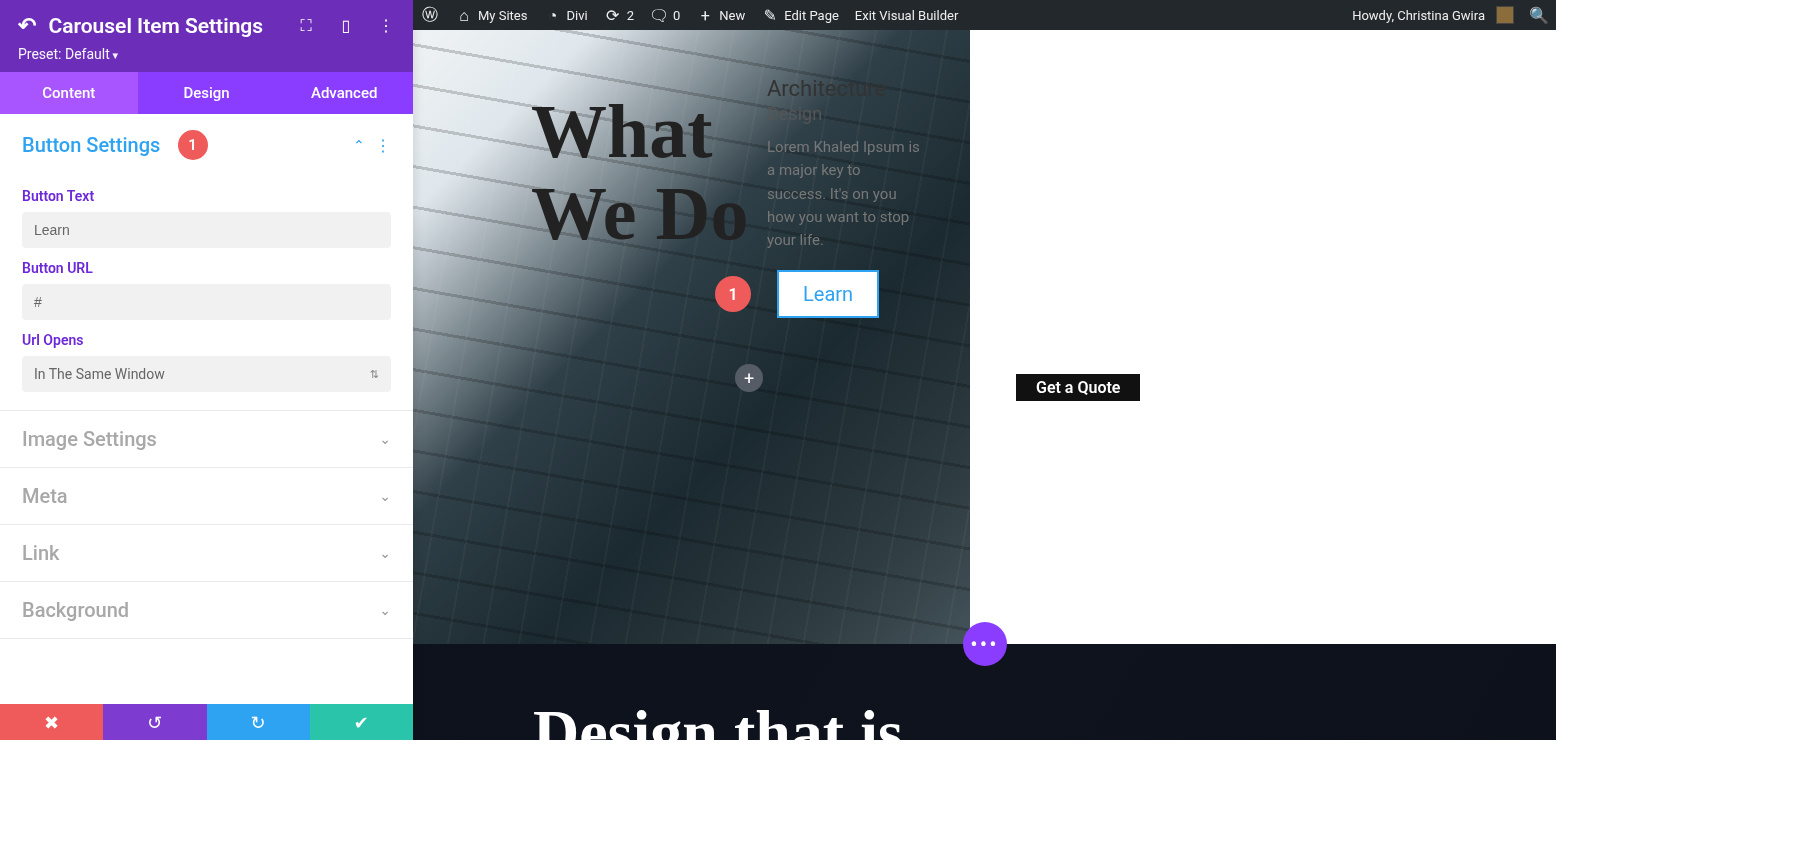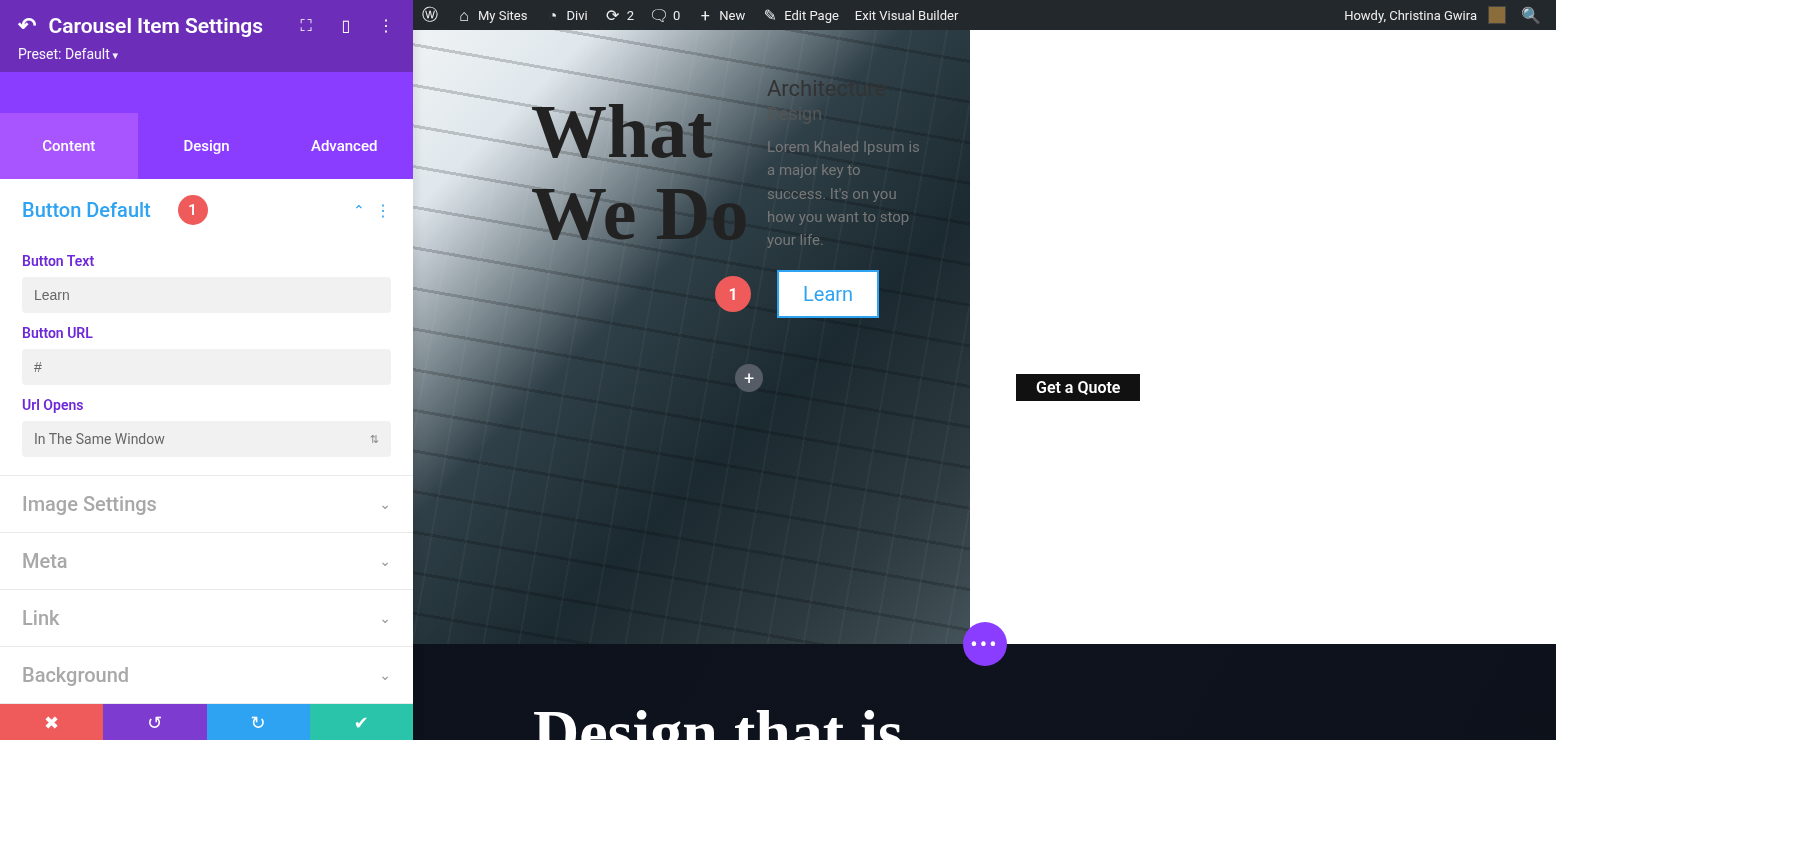--- a/index.html
+++ b/index.html
@@ -3,37 +3,37 @@
 <meta charset="utf-8">
 <style>
   * { margin: 0; padding: 0; box-sizing: border-box; }
   body { font-family: -apple-system, BlinkMacSystemFont, "Segoe UI", Roboto, Helvetica, Arial, sans-serif; overflow: hidden; width: 1556px; height: 740px; position: relative; }
   
   
   .wp-admin-bar { position: absolute; top: 0; left: 413px; right: 0; height: 30px; background: #23282d; color: #eee; display: flex; align-items: center; font-size: 13px; z-index: 100; }
   .wp-bar-left { display: flex; align-items: center; }
   .wp-bar-item { display: flex; align-items: center; padding: 0 8px; height: 30px; color: #eee; gap: 5px; cursor: pointer; }
   .wp-icon { width: 18px; height: 18px; display: inline-flex; align-items: center; justify-content: center; font-size: 16px; }
-  .wp-bar-right { margin-left: auto; display: flex; align-items: center; padding-right: 8px; }
+  .wp-bar-right { margin-left: auto; display: flex; align-items: center; }
   .avatar-sm { width: 18px; height: 18px; background: #8a6d3b; margin-left: 6px; border: 1px solid #444; }
   
   
   .sidebar { position: absolute; top: 0; left: 0; width: 413px; height: 100%; background: #fff; display: flex; flex-direction: column; z-index: 50; box-shadow: 2px 0 10px rgba(0,0,0,0.1); }
   .panel-header { background: #6c2eb9; color: #fff; padding: 13px 18px 10px; }
   .panel-title-row { display: flex; align-items: center; gap: 12px; }
   .back-arrow { font-size: 22px; font-weight: bold; cursor: pointer; }
   .panel-title { font-size: 21px; font-weight: 600; flex: 1; }
   .panel-icons { display: flex; gap: 22px; align-items: center; }
   .panel-icon { width: 18px; height: 18px; cursor: pointer; display: flex; align-items: center; justify-content: center; font-size: 16px; }
   .preset-row { font-size: 14px; margin-top: 8px; opacity: 0.95; cursor: pointer; }
   .preset-row::after { content: " ▾"; font-size: 11px; }
   
   
   .tabs { display: flex; background: #8b3dff; color: #fff; }
-  .tab { flex: 1; text-align: center; padding: 24px 0; font-size: 15px; font-weight: 500; cursor: pointer; margin-top: 41px; }
+  .tab { flex: 1; text-align: center; padding: 12px 0; font-size: 15px; font-weight: 500; cursor: pointer; }
   .tab.active { background: #a855ff; }
   
   
   .settings-body { flex: 1; overflow-y: auto; }
   .section { border-bottom: 1px solid #eaeaea; }
   .section-header { display: flex; align-items: center; padding: 16px 22px; cursor: pointer; }
   .section-title { font-size: 20px; font-weight: 500; color: #a8a8a8; flex: 1; }
   .section.open .section-title { color: #2ea3f2; }
   .section-toggle { color: #999; font-size: 14px; }
   .section.open .section-toggle { color: #2ea3f2; transform: rotate(180deg); }
@@ -139,21 +139,21 @@
 
   <div class="tabs">
     <div class="tab active">Content</div>
     <div class="tab">Design</div>
     <div class="tab">Advanced</div>
   </div>
 
   <div class="settings-body">
     <div class="section open">
       <div class="section-header">
-        <span class="section-title">Button Default</span>
+        <span class="section-title">Button Settings</span>
         <span class="badge">1</span>
         <span style="flex:1"></span>
         <span class="section-toggle">⌄</span>
         <span class="section-menu">⋮</span>
       </div>
       <div class="section-content">
         <div class="field-label">Button Text</div>
         <input class="field-input" value="Learn" style="">
         <div class="field-label">Button URL</div>
         <input class="field-input" value="#" style="">

